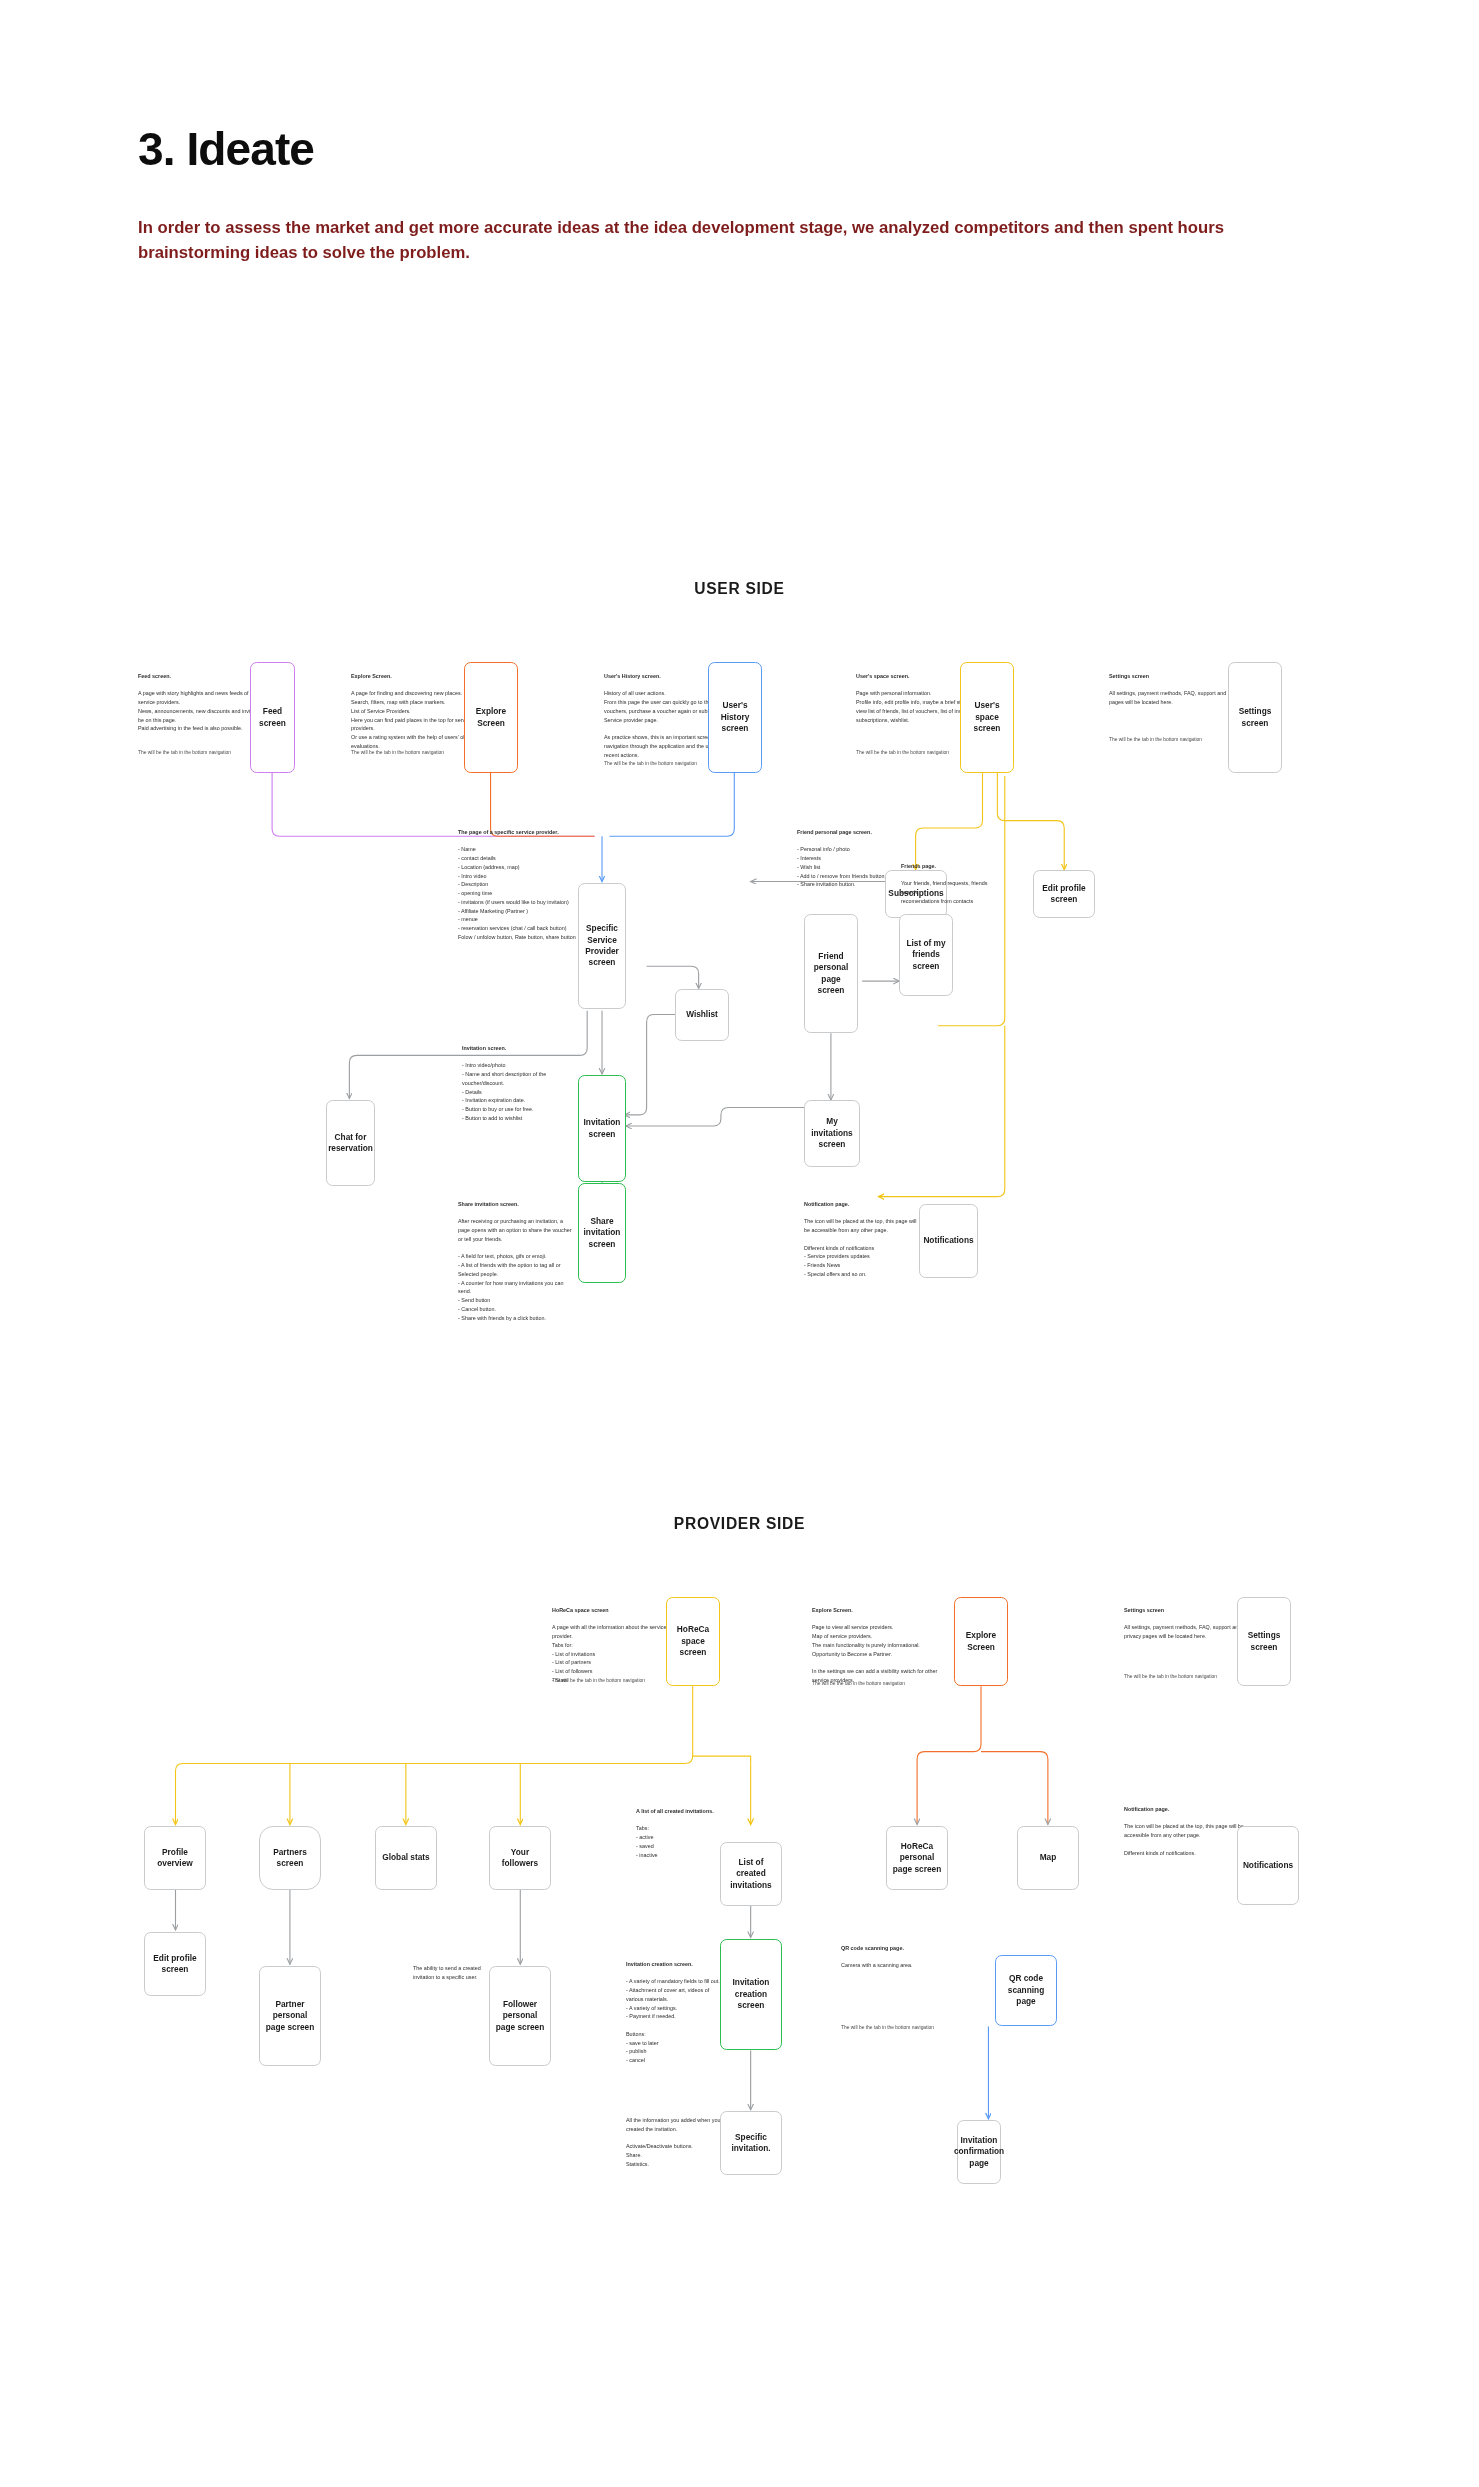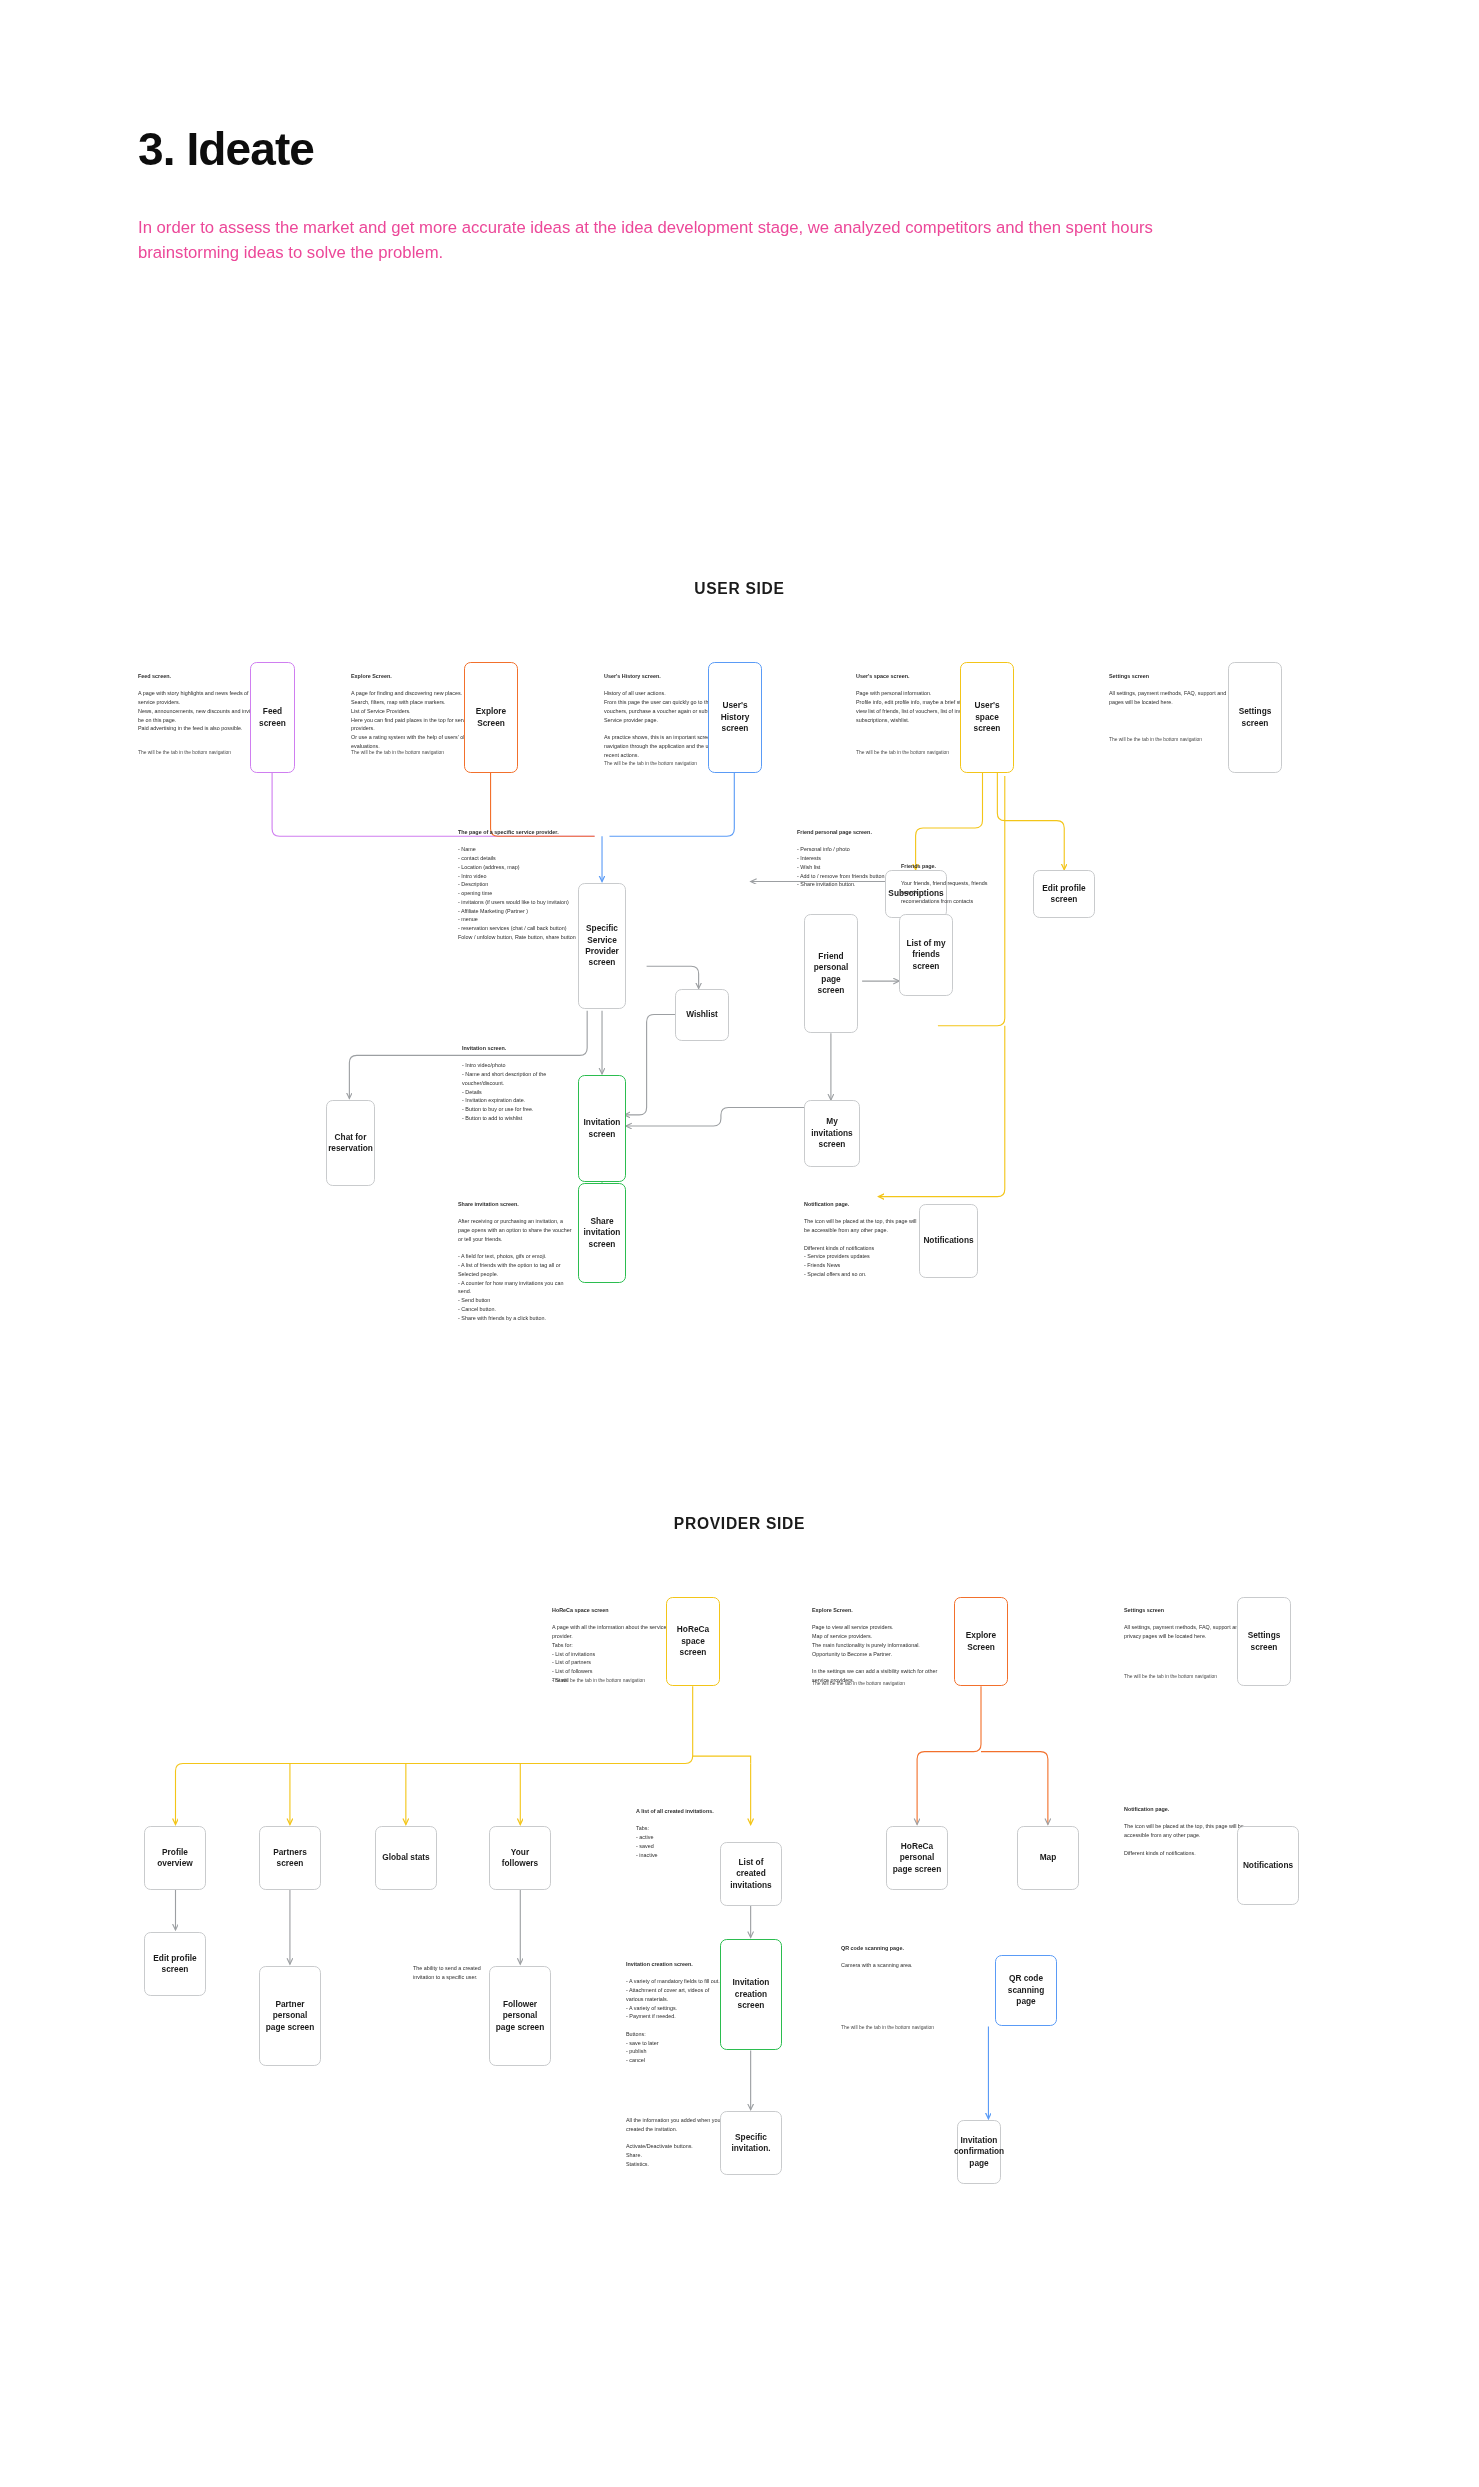--- a/index.html
+++ b/index.html
@@ -13,22 +13,22 @@
     overflow:hidden;
   }
 
   
   #intro { position:absolute; left:138px; top:126px; width:1204px; }
   #page-title {
     font-size:46px; font-weight:bold; letter-spacing:-0.9px;
     color:#0d0d0d; margin:0 0 43px 0; line-height:1.0;
   }
   .para {
-    font-size:16.7px; line-height:1.52; color:#ec4899;
-    margin:0 0 25px 0; max-width:1115px; font-weight:normal;
+    font-size:16.7px; line-height:1.52; color:#7f1d1d;
+    margin:0 0 25px 0; max-width:1115px; font-weight:bold;
   }
   .para.bold { font-weight:bold; color:#171717; }
   .spark { color:#f5c518; }
 
   
   .section-heading {
     position:absolute; font-size:15.6px; font-weight:bold;
     letter-spacing:0.7px; color:#1b1b1b; text-align:center;
   }
   #user-side-heading   { left:0; top:580px;  width:1479px; }
@@ -310,21 +310,21 @@
     <span class="nt">Settings screen</span>
     <span>All settings, payment methods, FAQ, support and privacy pages will be located here.</span>
   </div>
   <div class="note note-sm" style="left:1124px; top:119px; width:141px;">The will be the tab in the bottom navigation</div>
 
   <div class="node c-yellow" style="left:666px; top:43px; width:54px; height:89px;">HoReCa space screen</div>
   <div class="node c-orange" style="left:954px; top:43px; width:54px; height:89px;">Explore Screen</div>
   <div class="node c-grey" style="left:1237px; top:43px; width:54px; height:89px;">Settings screen</div>
 
   <div class="node c-grey" style="left:144px; top:272px; width:62px; height:64px;">Profile overview</div>
-  <div class="node c-grey" style="left:259px; top:272px; width:62px; height:64px;">Partners screen</div>
+  <div class="node c-grey" style="left:259px; top:272px; width:62px; height:64px;border-radius:14px;">Partners screen</div>
   <div class="node c-grey" style="left:375px; top:272px; width:62px; height:64px;">Global stats</div>
   <div class="node c-grey" style="left:489px; top:272px; width:62px; height:64px;">Your followers</div>
 
   <div class="note" style="left:636px; top:244px; width:88px;">
     <span class="nt">A list of all created invitations.</span>
     <span>Tabs:
 - active
 - saved
 - inactive</span>
   </div>

